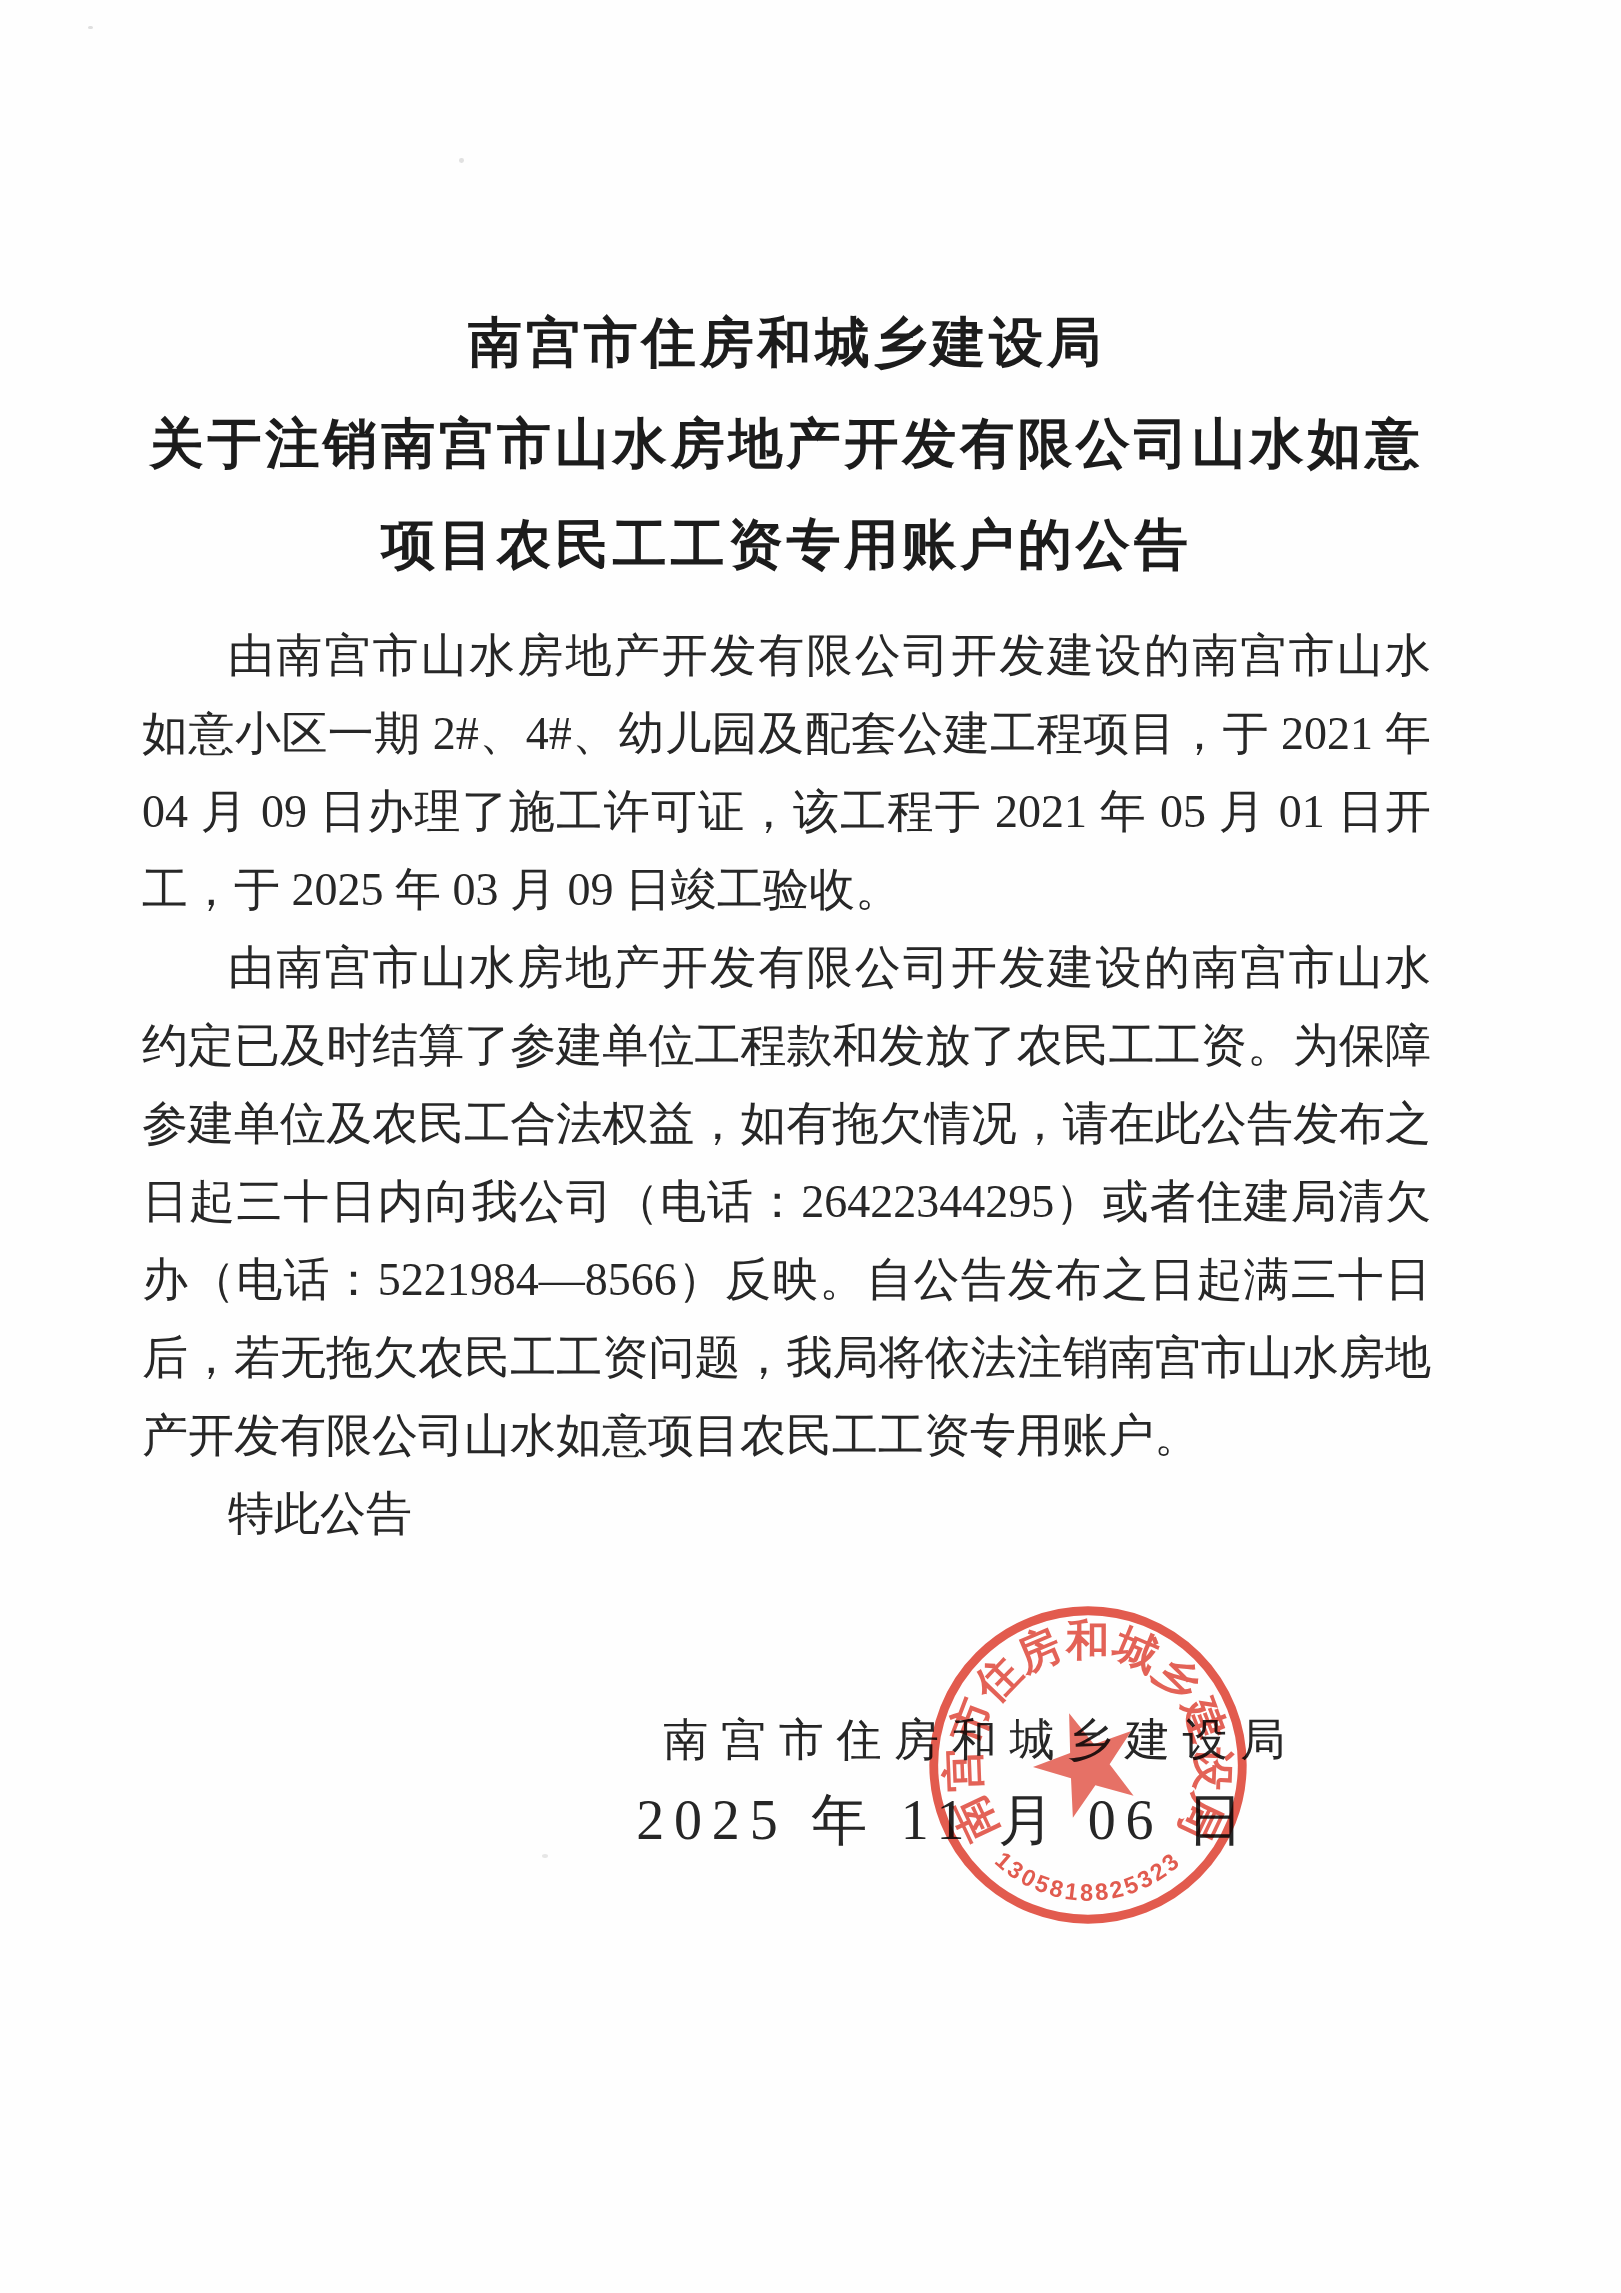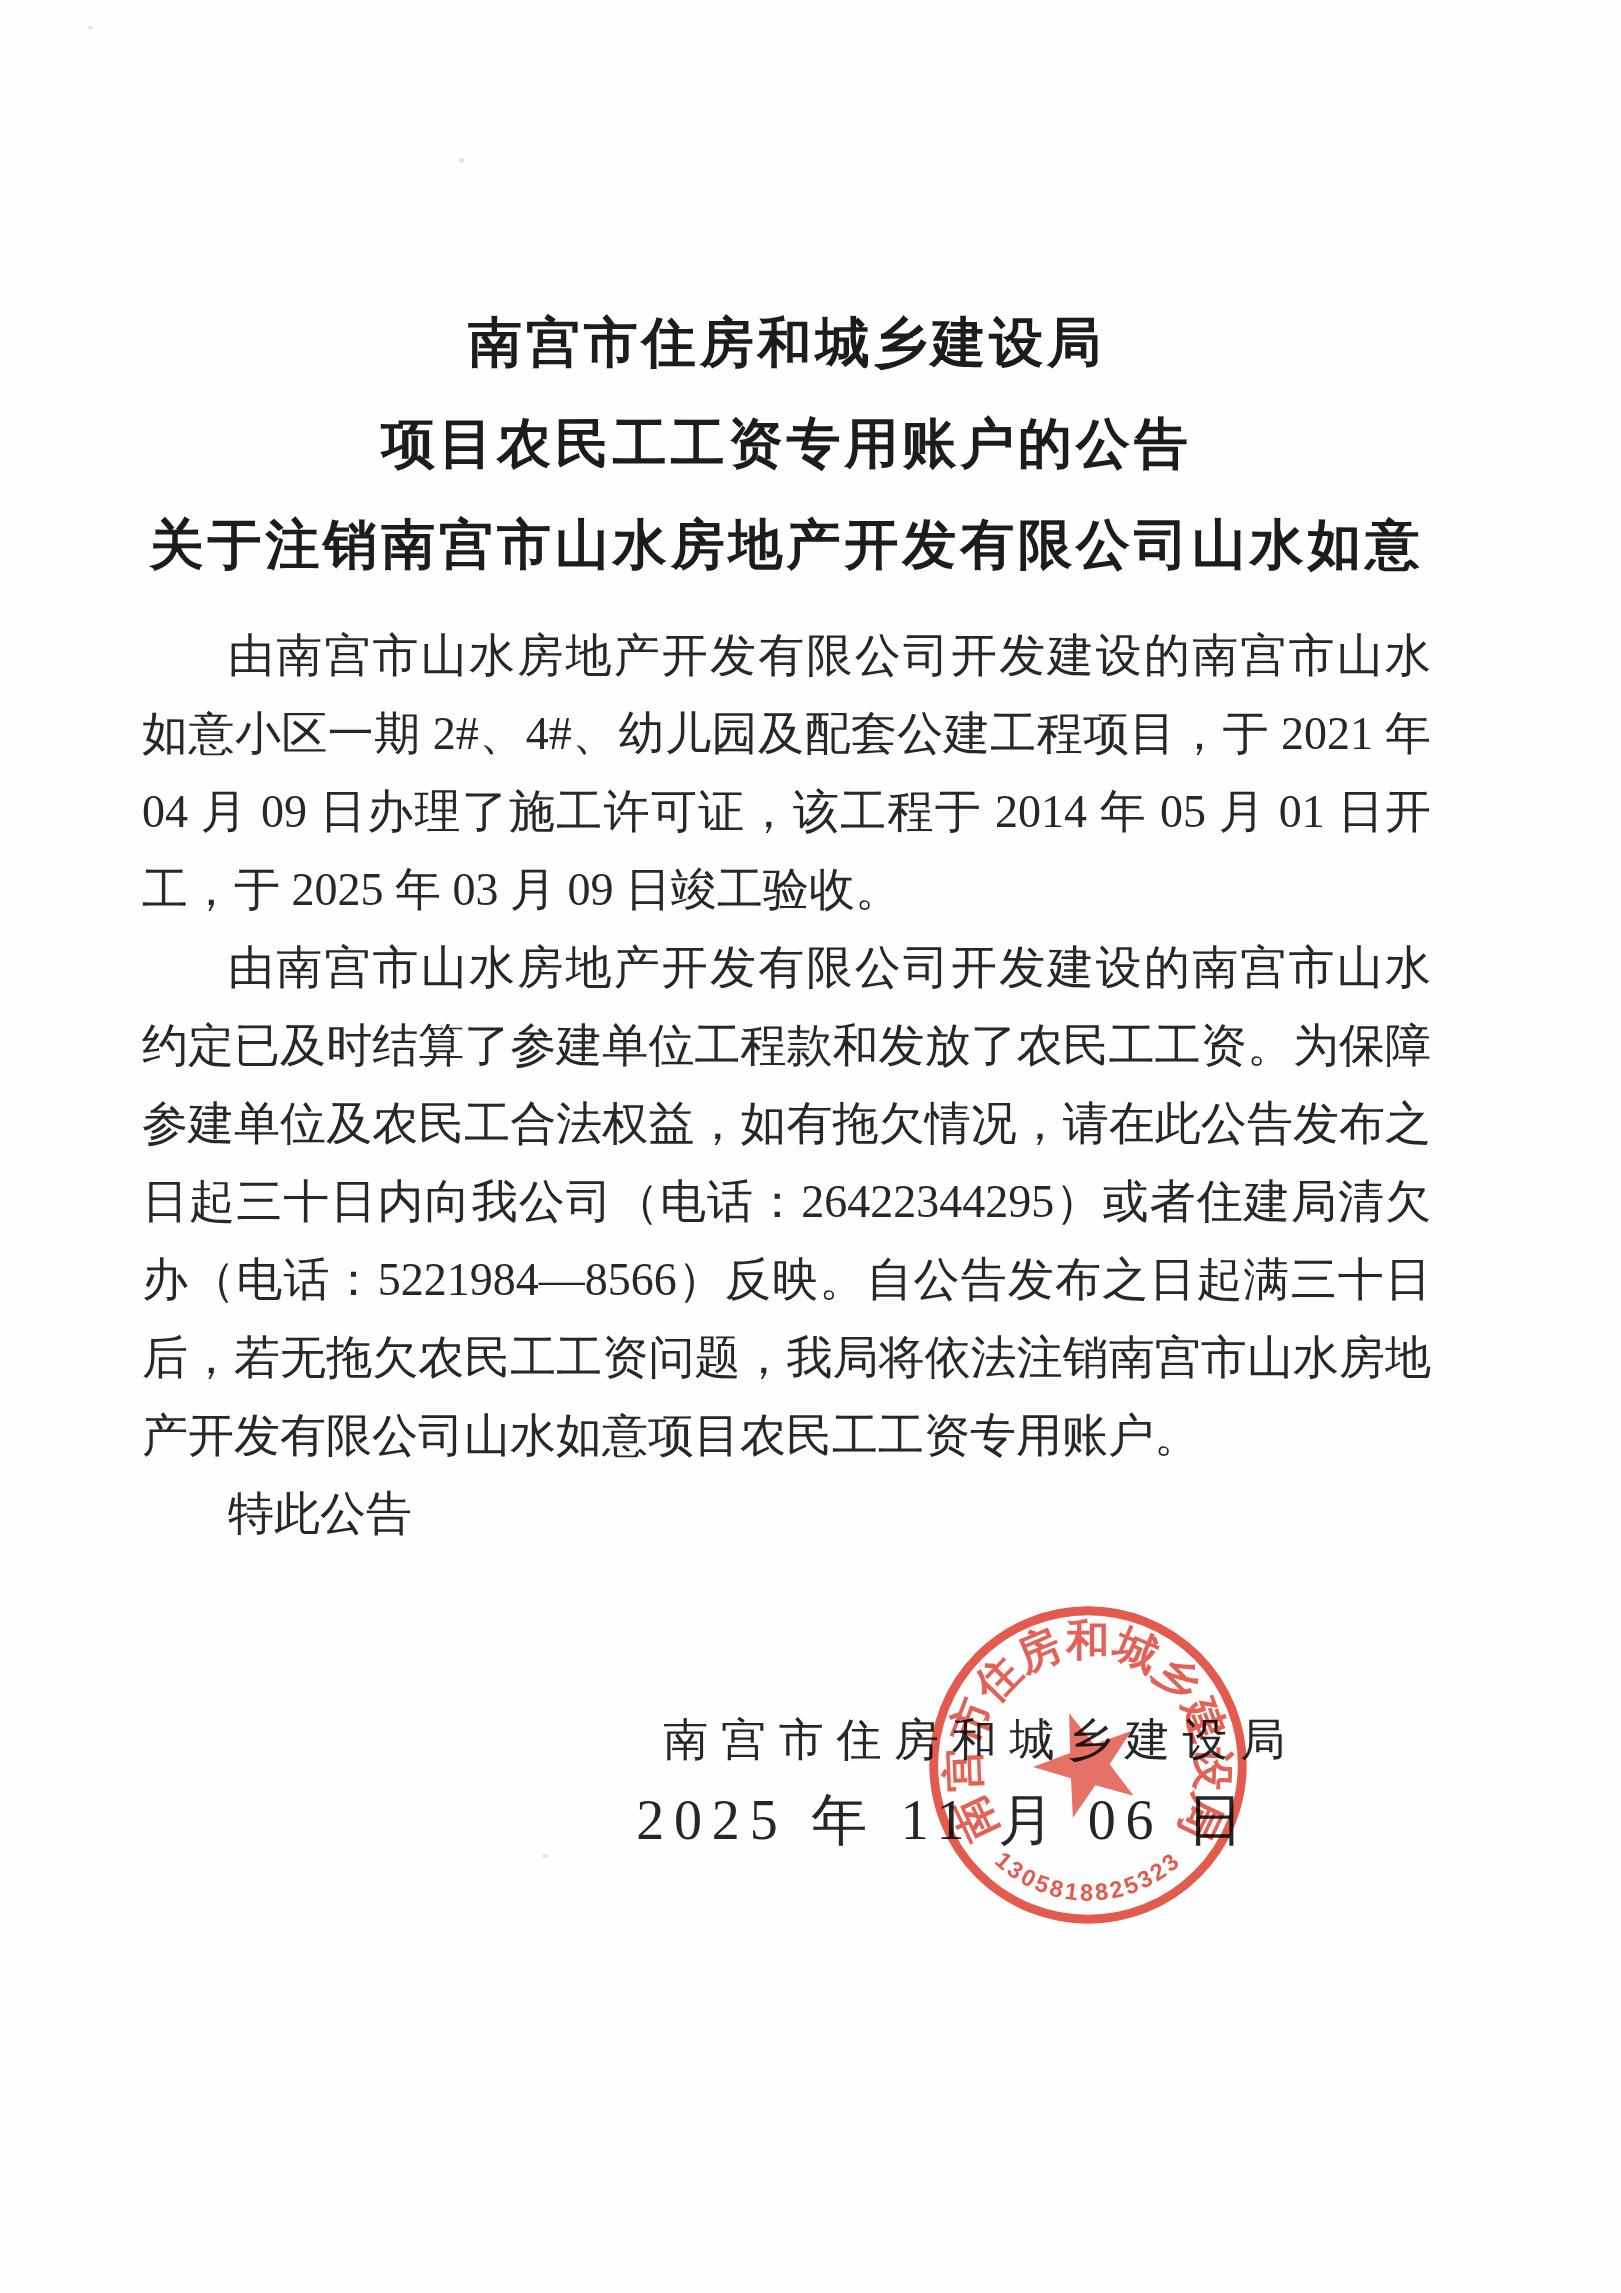--- a/index.html
+++ b/index.html
@@ -60,28 +60,28 @@
   .speck.s2 { left:459px; top:158px;  width:4.9px; height:4.9px; opacity:.5; }
   .speck.s3 { left:542px; top:1854px; width:5.9px; height:3.9px; opacity:.4; }
 </style>
 </head>
 <body>
 
 <div class="page">
 
   <div class="title-block">
     <div class="t-line">南宫市住房和城乡建设局</div>
+    <div class="t-line">关于注销南宫市山水房地产开发有限公司山水如意</div>
     <div class="t-line">项目农民工工资专用账户的公告</div>
-    <div class="t-line">关于注销南宫市山水房地产开发有限公司山水如意</div>
   </div>
 
   <div class="body-block">
     <div class="b-line indent">由南宫市山水房地产开发有限公司开发建设的南宫市山水</div>
     <div class="b-line">如意小区一期 2#、4#、幼儿园及配套公建工程项目，于 2021 年</div>
-    <div class="b-line">04 月 09 日办理了施工许可证，该工程于 2014 年 05 月 01 日开</div>
+    <div class="b-line">04 月 09 日办理了施工许可证，该工程于 2021 年 05 月 01 日开</div>
     <div class="b-line noj">工，于 2025 年 03 月 09 日竣工验收。</div>
     <div class="b-line indent">由南宫市山水房地产开发有限公司开发建设的南宫市山水</div>
     <div class="b-line">约定已及时结算了参建单位工程款和发放了农民工工资。为保障</div>
     <div class="b-line">参建单位及农民工合法权益，如有拖欠情况，请在此公告发布之</div>
     <div class="b-line">日起三十日内向我公司（电话：26422344295）或者住建局清欠</div>
     <div class="b-line">办（电话：5221984—8566）反映。自公告发布之日起满三十日</div>
     <div class="b-line">后，若无拖欠农民工工资问题，我局将依法注销南宫市山水房地</div>
     <div class="b-line noj">产开发有限公司山水如意项目农民工工资专用账户。</div>
     <div class="b-line indent noj">特此公告</div>
   </div>

